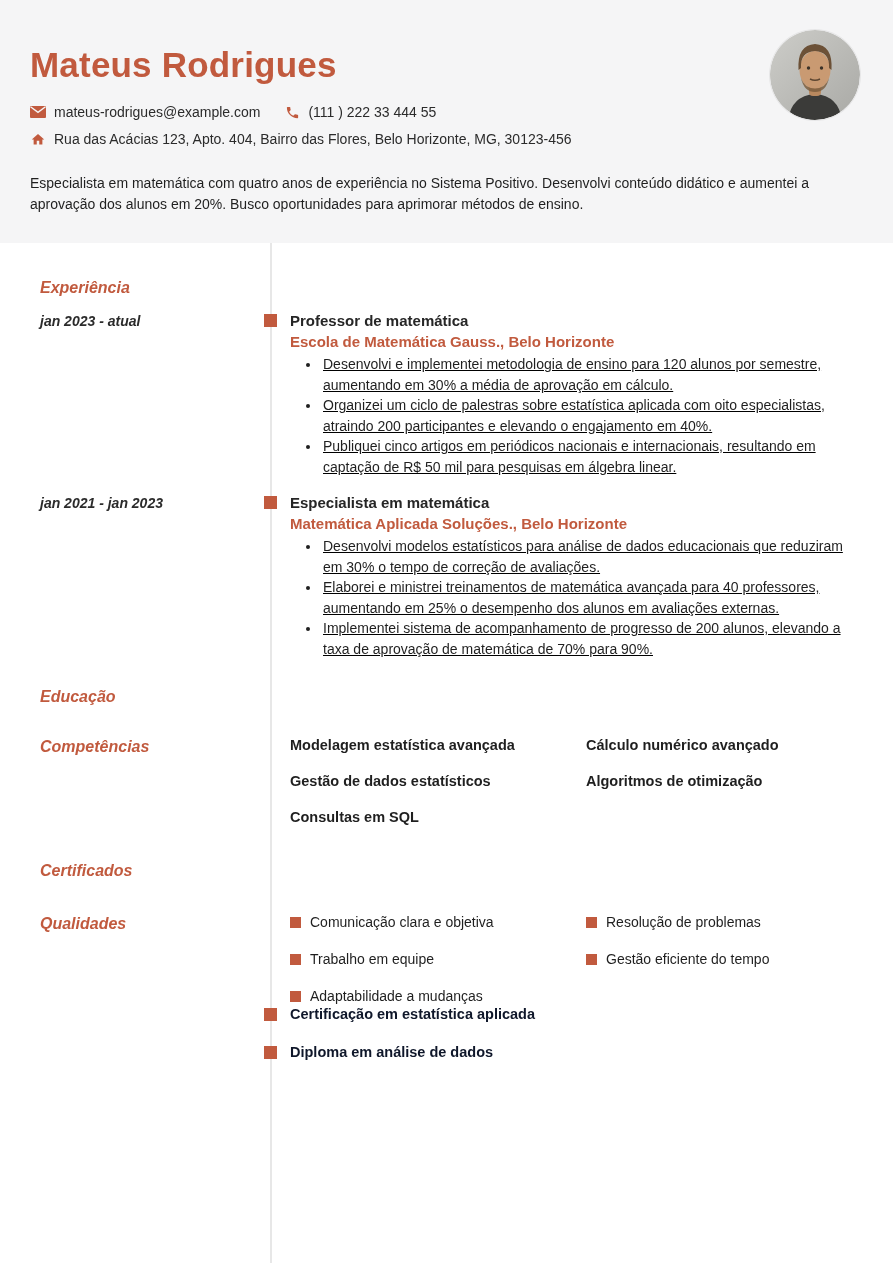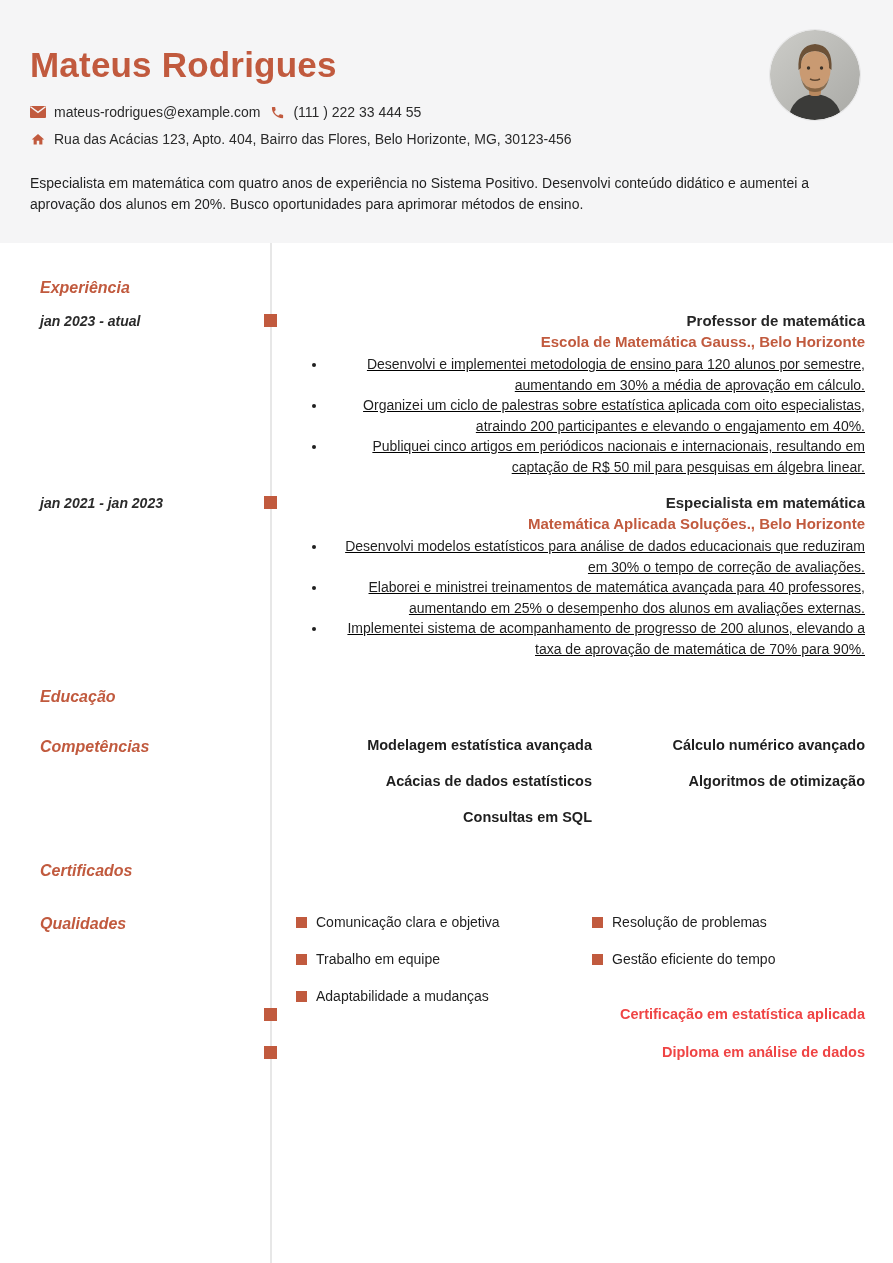--- a/index.html
+++ b/index.html
@@ -26,21 +26,21 @@
     padding:46px 30px 0 30px;
   }
   .name{
     margin:0;
     font-size:35px;line-height:38px;
     font-weight:bold;
     color:var(--accent);
     letter-spacing:.2px;
   }
   .contact-row{
-    display:flex;align-items:flex-end;gap:9px;
+    display:flex;align-items:flex-end;gap:24px;
     margin-top:20px;
     font-size:14px;color:var(--text-dark);
   }
   .contact-item{display:flex;align-items:center;gap:8px;}
   .icn{display:inline-flex;align-items:center;justify-content:center;width:16px;height:16px;flex:0 0 16px;}
   .icn svg{display:block;}
   .address-row{margin-top:11px;}
   .summary{
     margin-top:26px;
     font-size:14px;line-height:21px;
@@ -55,21 +55,21 @@
   }
   
   .vertical-divider{
     position:absolute;
     left:270px;top:243px;bottom:0;
     width:2px;background:var(--divider);
   }
   .content{position:relative;}
   .row{display:flex;position:relative;}
   .left-col{flex:0 0 270px;padding-left:40px;font-style:italic;}
-  .right-col{flex:1;padding-left:26px;padding-right:28px;text-align:right;}
+  .right-col{flex:1;padding-left:20px;padding-right:28px;}
   .sec-title{
     font-size:16px;line-height:20px;
     font-weight:bold;color:var(--accent);
   }
   .marker{
     position:absolute;left:264px;top:3px;
     width:13px;height:13px;background:var(--accent);
   }
   .date{font-size:14px;line-height:20px;font-weight:bold;color:var(--text-dark);}
   .role{font-size:15px;line-height:20px;font-weight:bold;color:#262626;}
@@ -93,21 +93,21 @@
   .qualities-grid{
     display:grid;grid-template-columns:296px 1fr;row-gap:20px;
     font-size:14px;line-height:17px;color:var(--text-body);
   }
   .quality-item{display:flex;align-items:center;}
   .q-sq{
     display:inline-block;width:11px;height:11px;
     background:var(--accent);margin-right:9px;flex:0 0 11px;
   }
   .cert-row{margin-bottom:20px;}
-  .cert-label{font-size:14.5px;line-height:18px;font-weight:bold;color:#ef4444;}
+  .cert-label{font-size:14.5px;line-height:18px;font-weight:bold;color:#0f172a;}
 </style>
 </head>
 <body>
 
 <div class="page">
 
   <div class="header">
     <h1 class="name">Mateus Rodrigues</h1>
 
     <div class="contact-row">
@@ -219,21 +219,21 @@
 
 
     <div class="row skills-row">
       <div class="left-col">
         <div class="sec-title">Competências</div>
       </div>
       <div class="right-col">
         <div class="skills-grid">
           <div class="skill-item">Modelagem estatística avançada</div>
           <div class="skill-item">Cálculo numérico avançado</div>
-          <div class="skill-item">Acácias de dados estatísticos</div>
+          <div class="skill-item">Gestão de dados estatísticos</div>
           <div class="skill-item">Algoritmos de otimização</div>
           <div class="skill-item">Consultas em SQL</div>
         </div>
       </div>
     </div>
 
     <div class="row heading-certificates">
       <div class="left-col">
         <div class="sec-title">Certificados</div>
       </div>

